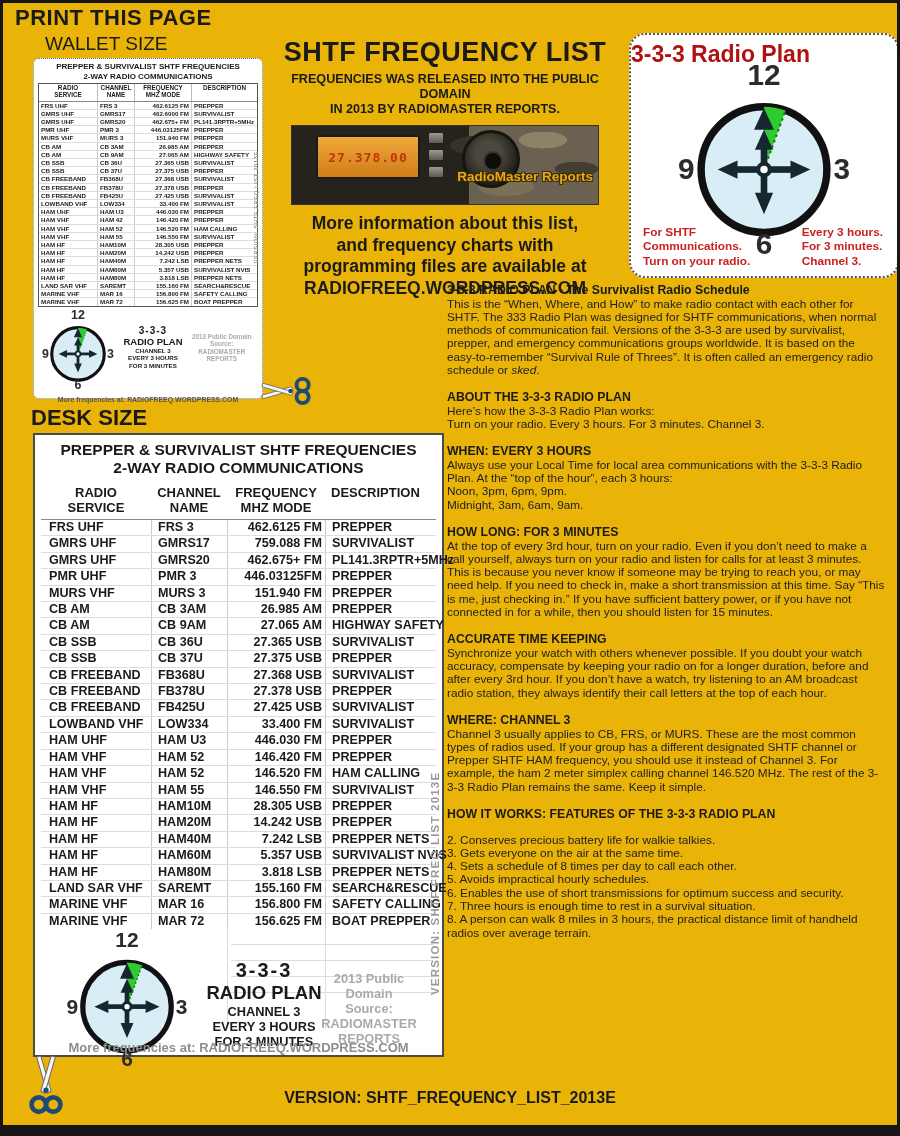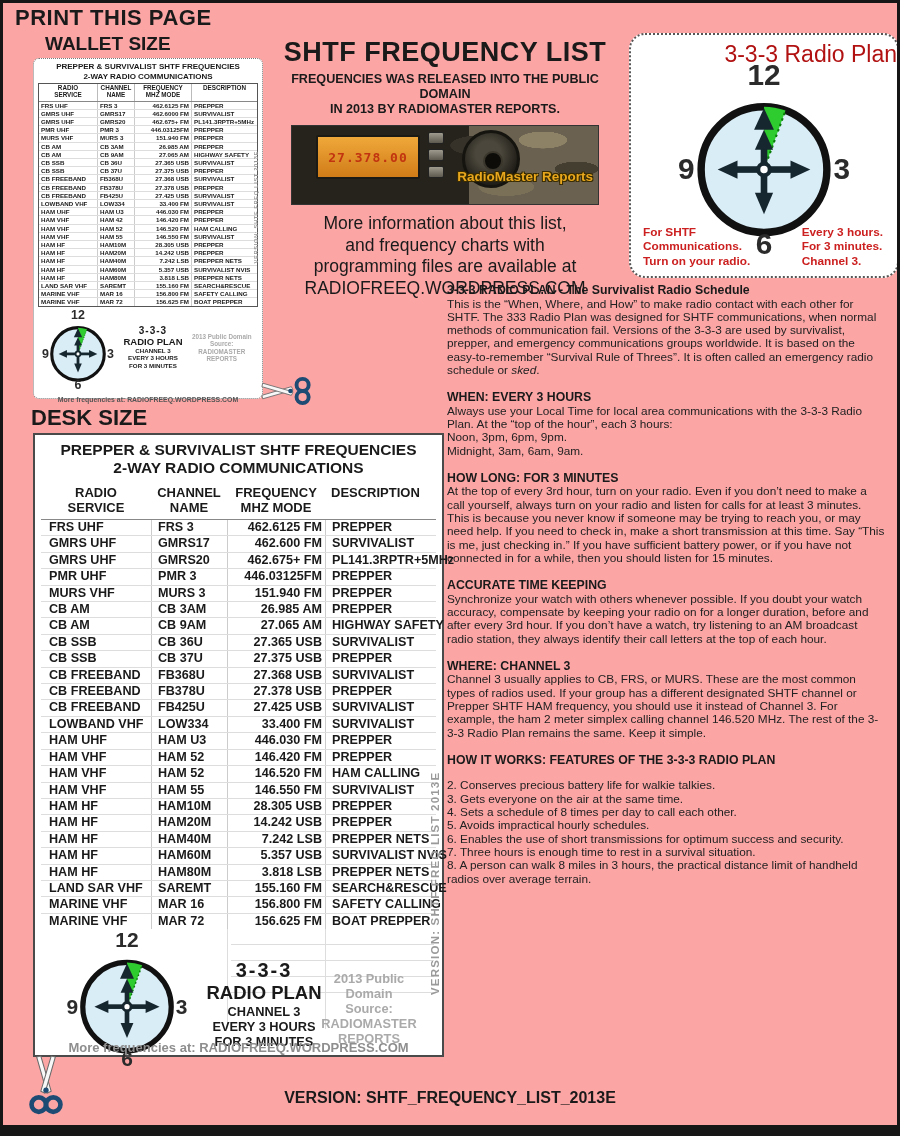--- a/index.html
+++ b/index.html
@@ -1,23 +1,23 @@
 <!DOCTYPE html>
 <html><head>
 <meta charset="utf-8">
 <style>
   * { margin:0; padding:0; box-sizing:border-box; }
   html,body { background:#fff; }
   .page {
-    position:relative; width:900px; height:1136px; background:#fca5a5;
+    position:relative; width:900px; height:1136px; background:#eab308;
     border:3px solid #161616; border-bottom:11px solid #161616;
     font-family:"Liberation Sans", sans-serif; color:#1a1a1a; overflow:hidden;
   }
   .print-title { position:absolute; left:12px; top:2px; font-size:22px; font-weight:bold; letter-spacing:.5px; }
-  .wallet-label { position:absolute; left:42px; top:30px; font-size:19px; font-weight:bold; }
+  .wallet-label { position:absolute; left:42px; top:30px; font-size:19px; font-weight:normal; }
   .desk-label { position:absolute; left:28px; top:402px; font-size:22px; font-weight:bold; }
 
   
   .wallet-card {
     position:absolute; left:30px; top:55px; width:230px; height:341px;
     border:1px dotted #777; border-radius:6px; padding:3px 4px 2px 4px; background:#fff;
   }
   .wallet-card .card-title { text-align:center; font-weight:bold; font-size:8px; line-height:9.5px; }
   .mini-tbl { margin-top:2px; border:1px solid #555; }
   .mini-head, .mini-tr { display:grid; grid-template-columns:58px 37px 57px 1fr; }
@@ -86,26 +86,26 @@
     background:linear-gradient(#f0a83a, #d07c18); border:2px solid #1c1a14; border-radius:2px;
     display:flex; align-items:center; justify-content:center; }
   .radio-screen span { font-family:"DejaVu Sans Mono", monospace; font-weight:bold; font-size:13px; color:#c23410; letter-spacing:1px; }
   .radio-btns { position:absolute; left:136px; top:6px; width:16px; height:56px; display:flex; flex-direction:column; gap:5px; }
   .radio-btns i { display:block; height:12px; background:linear-gradient(#9e9a8e,#5d594e); border:1px solid #222; border-radius:2px; }
   .radio-knob { position:absolute; left:170px; top:4px; width:58px; height:58px; border-radius:50%;
     background:radial-gradient(circle at 45% 40%, #4b473c 0 30%, #211f19 70%); border:3px solid #15140f; }
   .radio-knob::after { content:""; position:absolute; left:18px; top:18px; width:16px; height:16px; border-radius:50%; background:#0d0c09; border:2px solid #3a362c; }
   .radio-brand { position:absolute; right:5px; bottom:20px; font-size:13.5px; font-weight:bold; color:#e8a71c;
     text-shadow:1px 1px 0 #3a2c00, -1px 1px 0 #3a2c00, 1px -1px 0 #3a2c00, -1px -1px 0 #3a2c00; }
-  .more-info { margin-top:8px; font-size:17.5px; font-weight:normal; line-height:21.5px; }
+  .more-info { margin-top:8px; font-size:17.5px; font-weight:bold; line-height:21.5px; }
 
   
   .plan-box { position:absolute; left:626px; top:30px; width:270px; height:245px;
     border:2px dotted #555; border-radius:16px; background:#fff; }
-  .plan-box .pb-title { text-align:right; margin-top:6px; font-size:23px; font-weight:normal; color:#b11111; }
+  .plan-box .pb-title { text-align:left; margin-top:6px; font-size:23px; font-weight:bold; color:#b11111; }
   .plan-box .clock-svg { display:block; width:182px; margin:-6px auto 0 auto; }
   .pb-note { position:absolute; bottom:8px; font-size:11.8px; line-height:14.5px; font-weight:bold; color:#cc2020; white-space:pre-line; }
   .pb-note.left { left:12px; }
   .pb-note.right { right:14px; }
 
   
   .right-col { position:absolute; left:444px; top:281px; width:438px; }
   .rc-sec { margin-bottom:14px; }
   .rc-h { font-size:12.3px; font-weight:bold; line-height:13.5px; }
   .rc-b { font-size:11.8px; line-height:13.3px; white-space:pre-line; color:#222; }
@@ -361,21 +361,21 @@
       <div>
           <div class="desk-tr">
           <span class="c1">FRS UHF</span>
           <span class="c2">FRS 3</span>
           <span class="c3">462.6125 FM</span>
           <span class="c4">PREPPER</span>
         </div>
           <div class="desk-tr">
           <span class="c1">GMRS UHF</span>
           <span class="c2">GMRS17</span>
-          <span class="c3">462.600 FM</span>
+          <span class="c3">759.088 FM</span>
           <span class="c4">SURVIVALIST</span>
         </div>
           <div class="desk-tr">
           <span class="c1">GMRS UHF</span>
           <span class="c2">GMRS20</span>
           <span class="c3">462.675+ FM</span>
           <span class="c4">PL141.3RPTR+5MHz</span>
         </div>
           <div class="desk-tr">
           <span class="c1">PMR UHF</span>
@@ -604,20 +604,25 @@
 For 3 minutes.
 Channel 3.</div>
   </div>
 
   <div class="right-col">
     <div class="rc-sec">
       <div class="rc-h">3-3-3 RADIO PLAN - The Survivalist Radio Schedule</div>
       <div class="rc-b"><span>This is the “When, Where, and How” to make radio contact with each other for SHTF. The 333 Radio Plan was designed for SHTF communications, when normal methods of communication fail. Versions of the 3-3-3 are used by survivalist, prepper, and emergency communications groups worldwide. It is based on the easy-to-remember “Survival Rule of Threes”. It is often called an emergency radio schedule or </span><i>sked</i><span>.</span></div>
     </div>
     <div class="rc-sec">
+      <div class="rc-h">ABOUT THE 3-3-3 RADIO PLAN</div>
+      <div class="rc-b">Here’s how the 3-3-3 Radio Plan works:
+Turn on your radio. Every 3 hours. For 3 minutes. Channel 3.</div>
+    </div>
+    <div class="rc-sec">
       <div class="rc-h">WHEN: EVERY 3 HOURS</div>
       <div class="rc-b">Always use your Local Time for local area communications with the 3-3-3 Radio Plan. At the “top of the hour”, each 3 hours:
 Noon, 3pm, 6pm, 9pm.
 Midnight, 3am, 6am, 9am.</div>
     </div>
     <div class="rc-sec">
       <div class="rc-h">HOW LONG: FOR 3 MINUTES</div>
       <div class="rc-b">At the top of every 3rd hour, turn on your radio. Even if you don’t need to make a call yourself, always turn on your radio and listen for calls for at least 3 minutes. This is because you never know if someone may be trying to reach you, or may need help. If you need to check in, make a short transmission at this time. Say “This is me, just checking in.” If you have sufficient battery power, or if you have not connected in for a while, then you should listen for 15 minutes.</div>
     </div>
     <div class="rc-sec">

